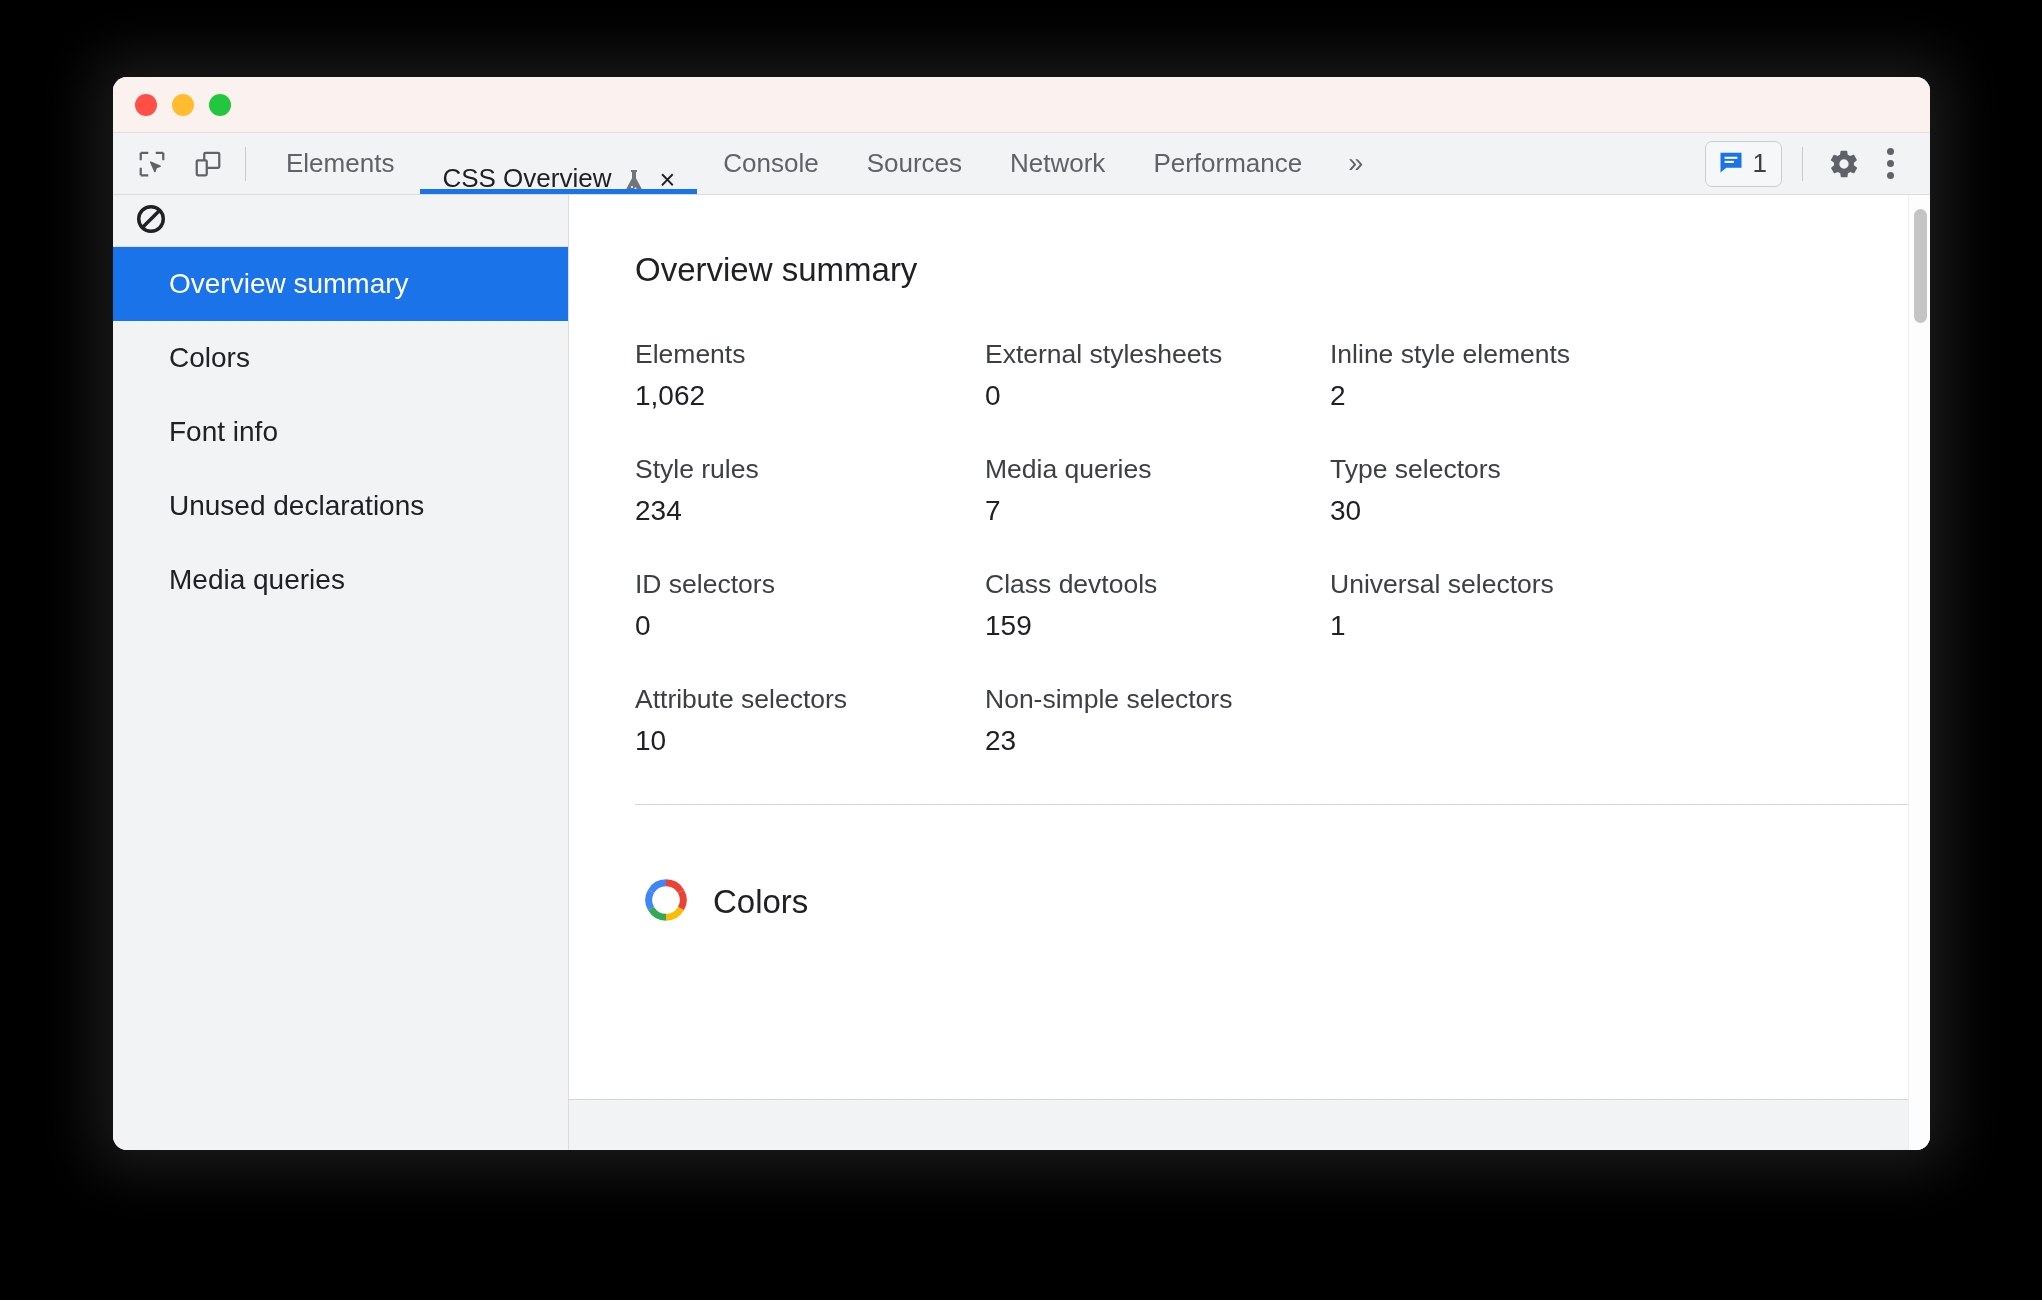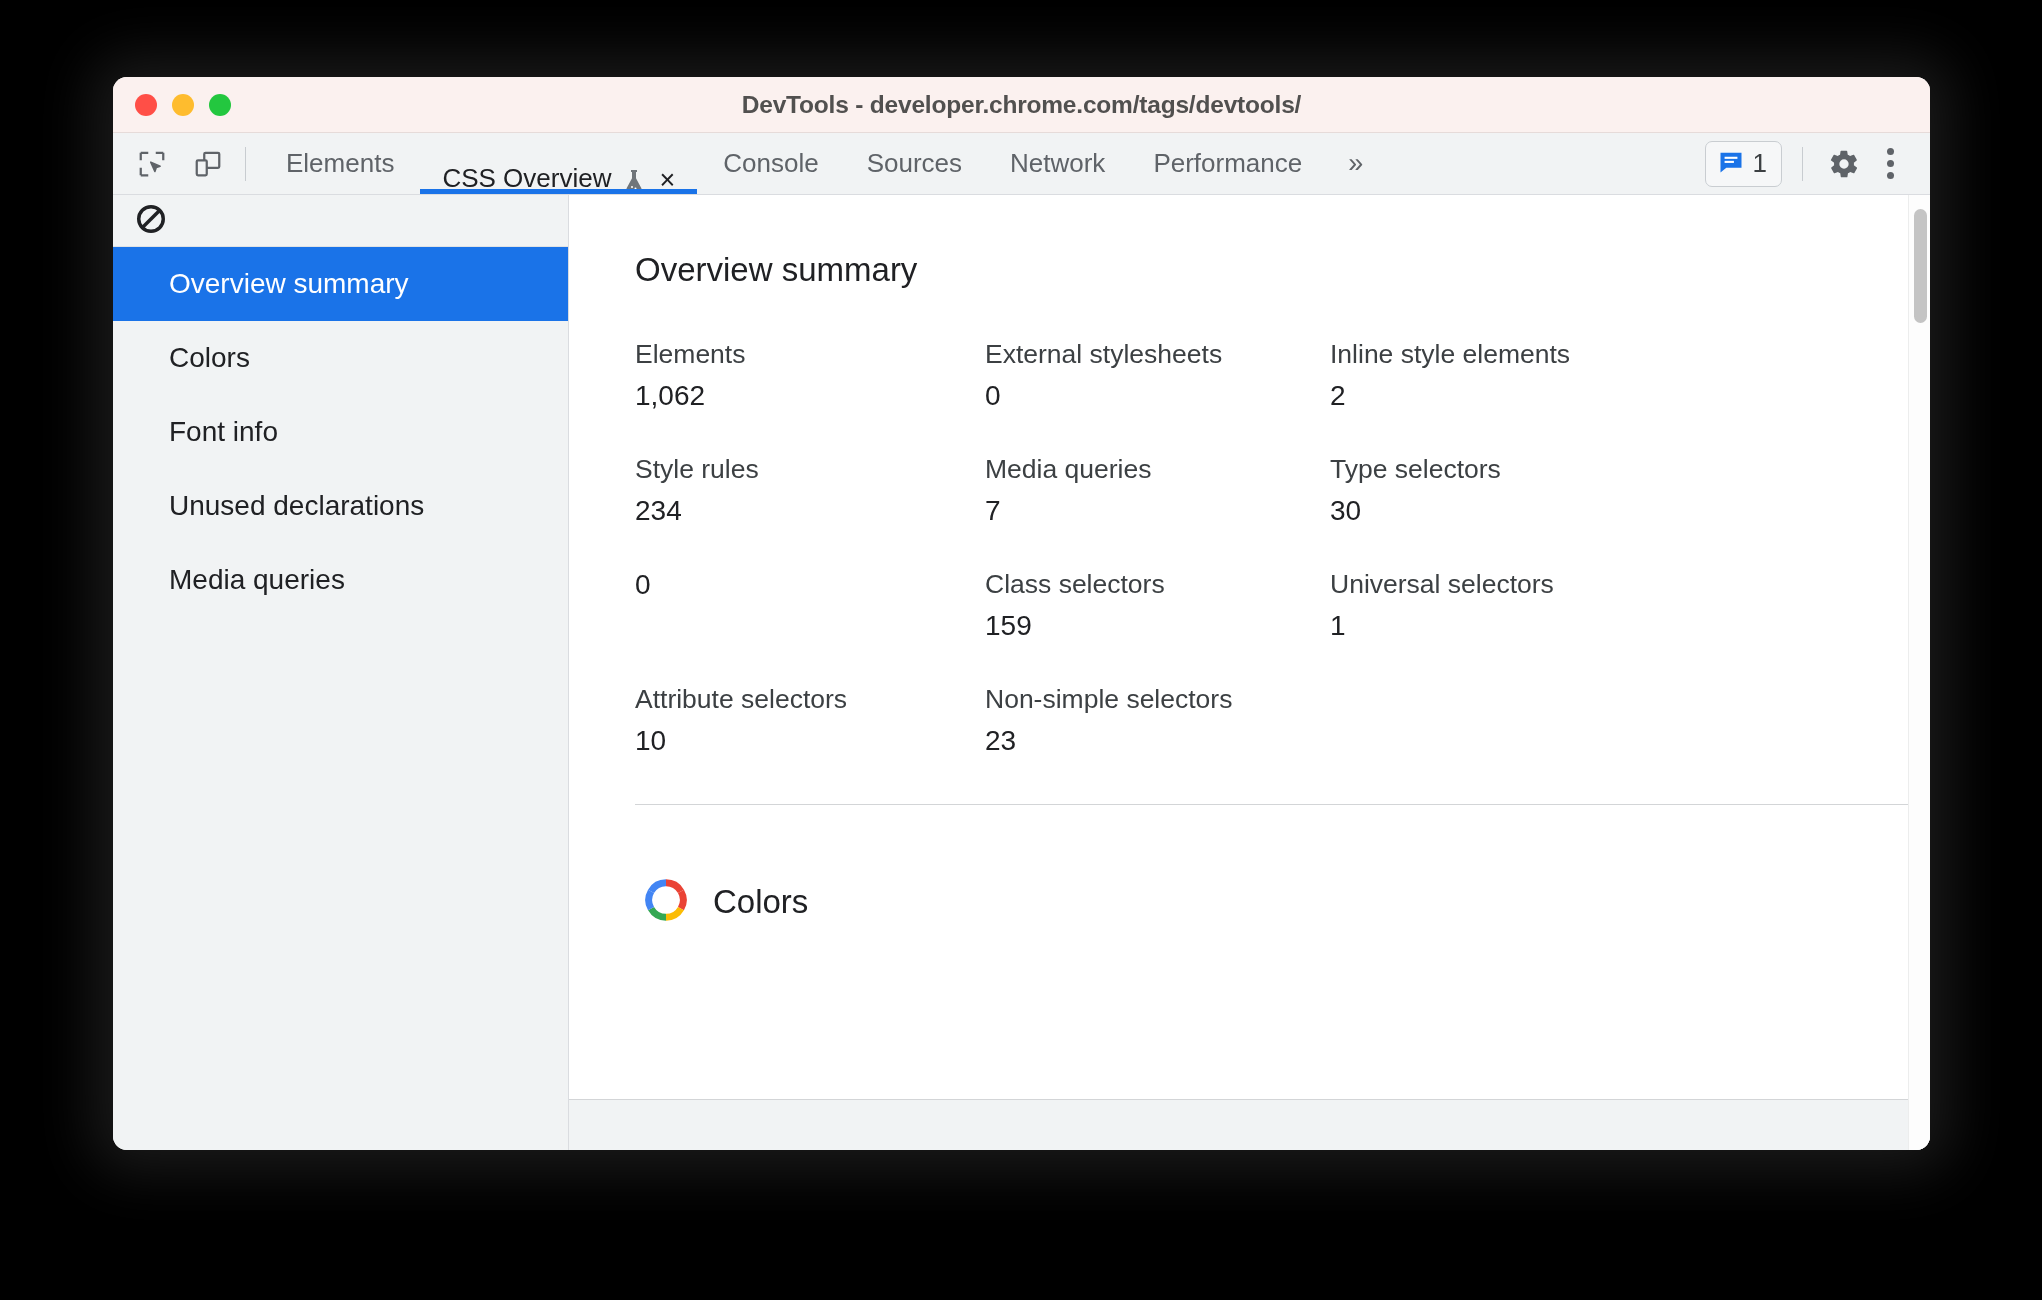--- a/index.html
+++ b/index.html
@@ -224,21 +224,20 @@
 
 <div id="root">
   <div class="window">
 
     <div class="titlebar">
       <div class="traffic">
         <span class="dot red"></span>
         <span class="dot yellow"></span>
         <span class="dot green"></span>
       </div>
-      <div class="window-title">DevTools - developer.chrome.com/tags/devtools/</div>
     </div>
 
     <div class="tabbar">
       <div class="tool-icons">
         <span class="icon-btn">
           <svg width="30" height="30" viewBox="0 0 24 24" fill="none" stroke="#5f6368" stroke-width="1.8">
             <path d="M3 3h6M3 3v6M21 3h-6M21 3v6M3 21h6M3 21v-6"></path>
             <path d="M11 10.5l7.5 3.2-3.1 1.1-1.1 3.1z" fill="#5f6368" stroke="#5f6368" stroke-width="1.3" stroke-linejoin="round"></path>
           </svg>
         </span>
@@ -361,24 +360,25 @@
             <div>
               <div class="stat-label">Media queries</div>
               <div class="stat-value">7</div>
             </div>
             <div>
               <div class="stat-label">Type selectors</div>
               <div class="stat-value">30</div>
             </div>
 
             <div>
+              <div class="stat-label">ID selectors</div>
               <div class="stat-value">0</div>
             </div>
             <div>
-              <div class="stat-label">Class selectors</div>
+              <div class="stat-label">Class devtools</div>
               <div class="stat-value">159</div>
             </div>
             <div>
               <div class="stat-label">Universal selectors</div>
               <div class="stat-value">1</div>
             </div>
 
             <div>
               <div class="stat-label">Attribute selectors</div>
               <div class="stat-value">10</div>

